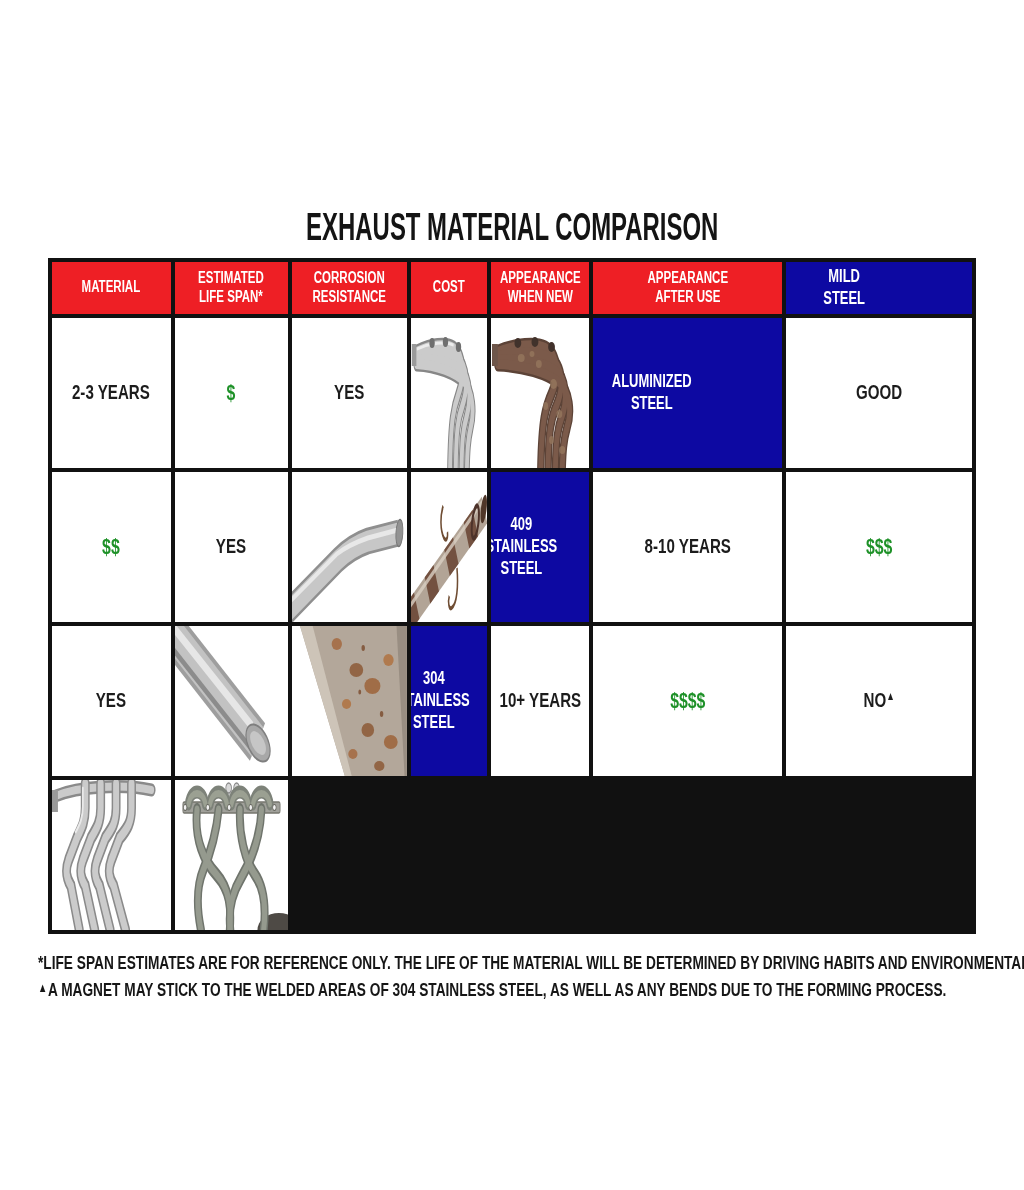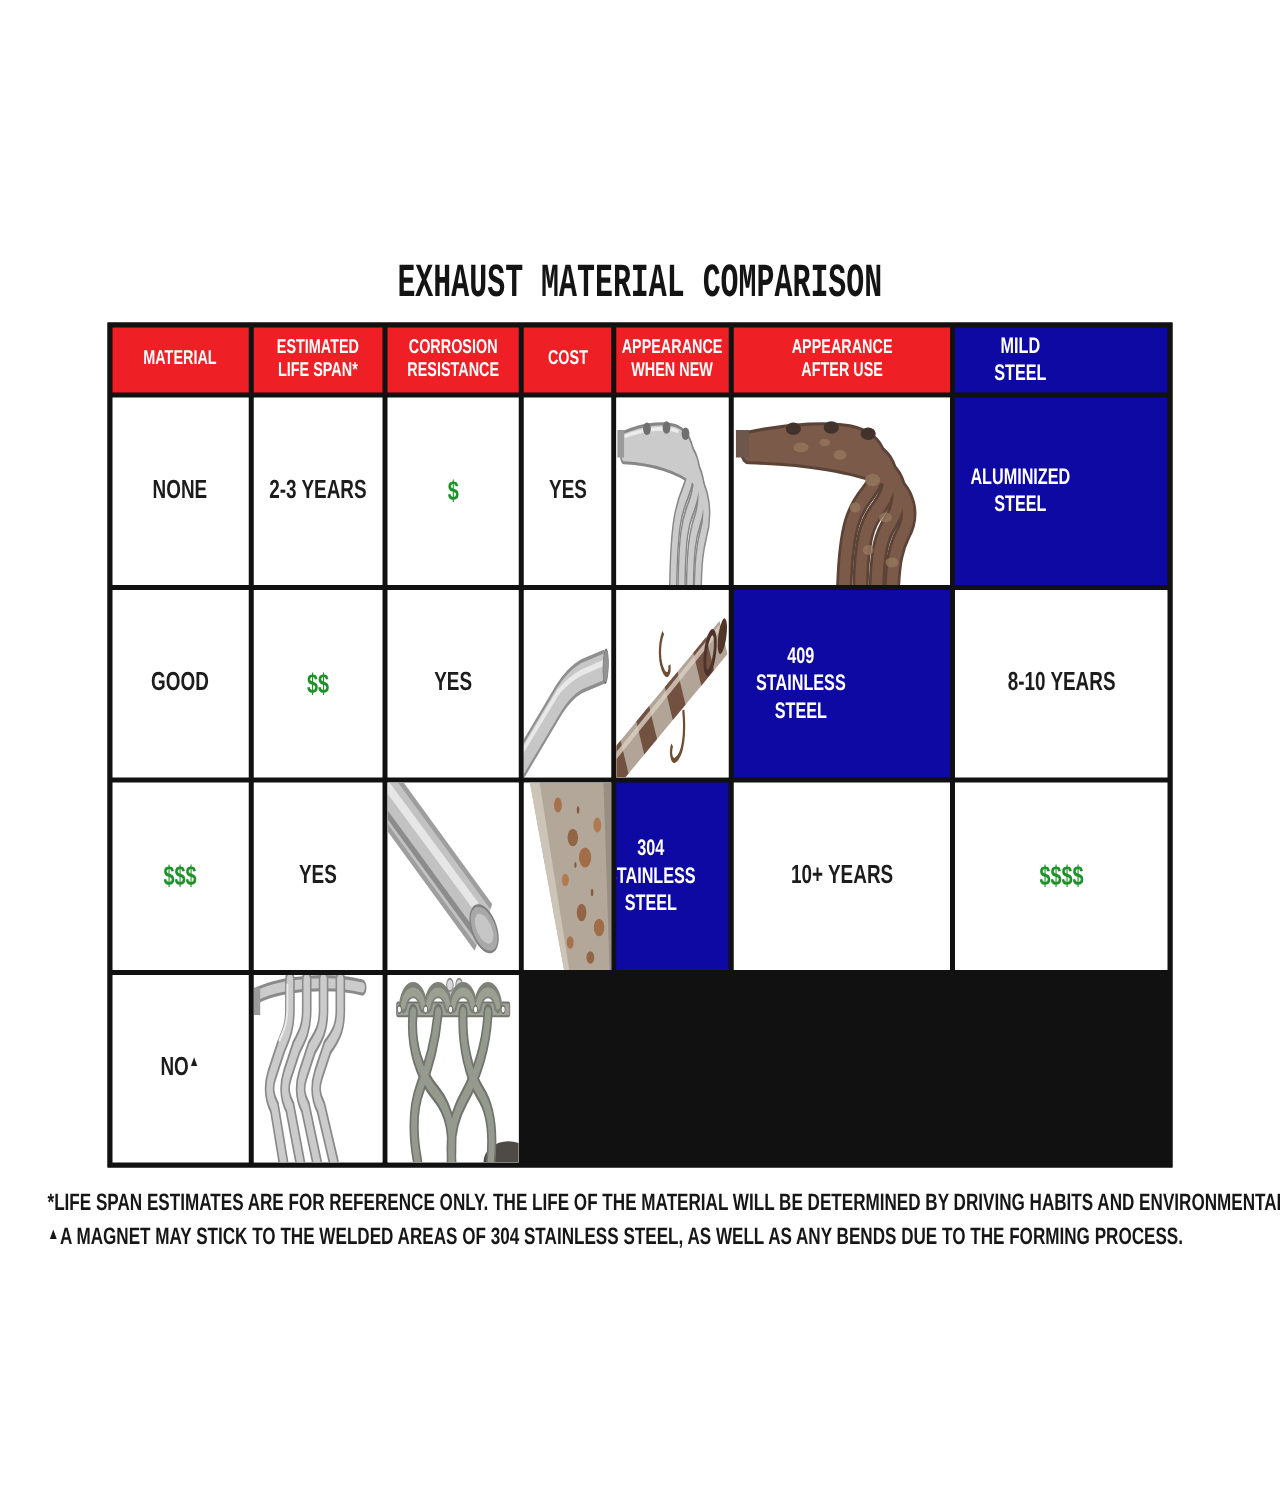--- a/index.html
+++ b/index.html
@@ -17,32 +17,31 @@
     background: #ffffff;
     overflow: hidden;
   }
   
   .title {
     padding-top: 206px;
     text-align: center;
     font-size: 38px;
     line-height: 1.15;
     color: #141414;
-    font-family: Liberation Mono, monospace;
   }
   .title-inner {
     display: inline-block;
     transform: scaleX(0.63);
     transform-origin: 50% 50%;
     white-space: nowrap;
     letter-spacing: 0px;
   }
   
   .ctable {
-    width: 852px;
+    width: 928px;
     margin: 8px auto 0 auto;
     background: #111111;
     border: 4px solid #111111;
     display: grid;
     grid-template-columns: 124fr 118fr 120fr 80fr 102fr 198fr 194fr;
     grid-template-rows: 52px repeat(4, 150px);
     gap: 4px;
   }
   .cell {
     background: #ffffff;
@@ -115,23 +114,20 @@
 WHEN NEW</span>
       </div>
     <div class="cell hcell">
         <span class="cx">APPEARANCE
 AFTER USE</span>
       </div>
 
     <div class="cell mcell">
         <span class="cx">MILD
 STEEL</span>
-      </div>
-    <div class="cell tcell">
-        <span class="cx">NONE</span>
       </div>
     <div class="cell tcell">
         <span class="cx">2-3 YEARS</span>
       </div>
     <div class="cell costcell">
         <span class="cx">$</span>
       </div>
     <div class="cell tcell">
         <span class="cx"><span>YES</span><span class="sup-mark"></span></span>
       </div>

